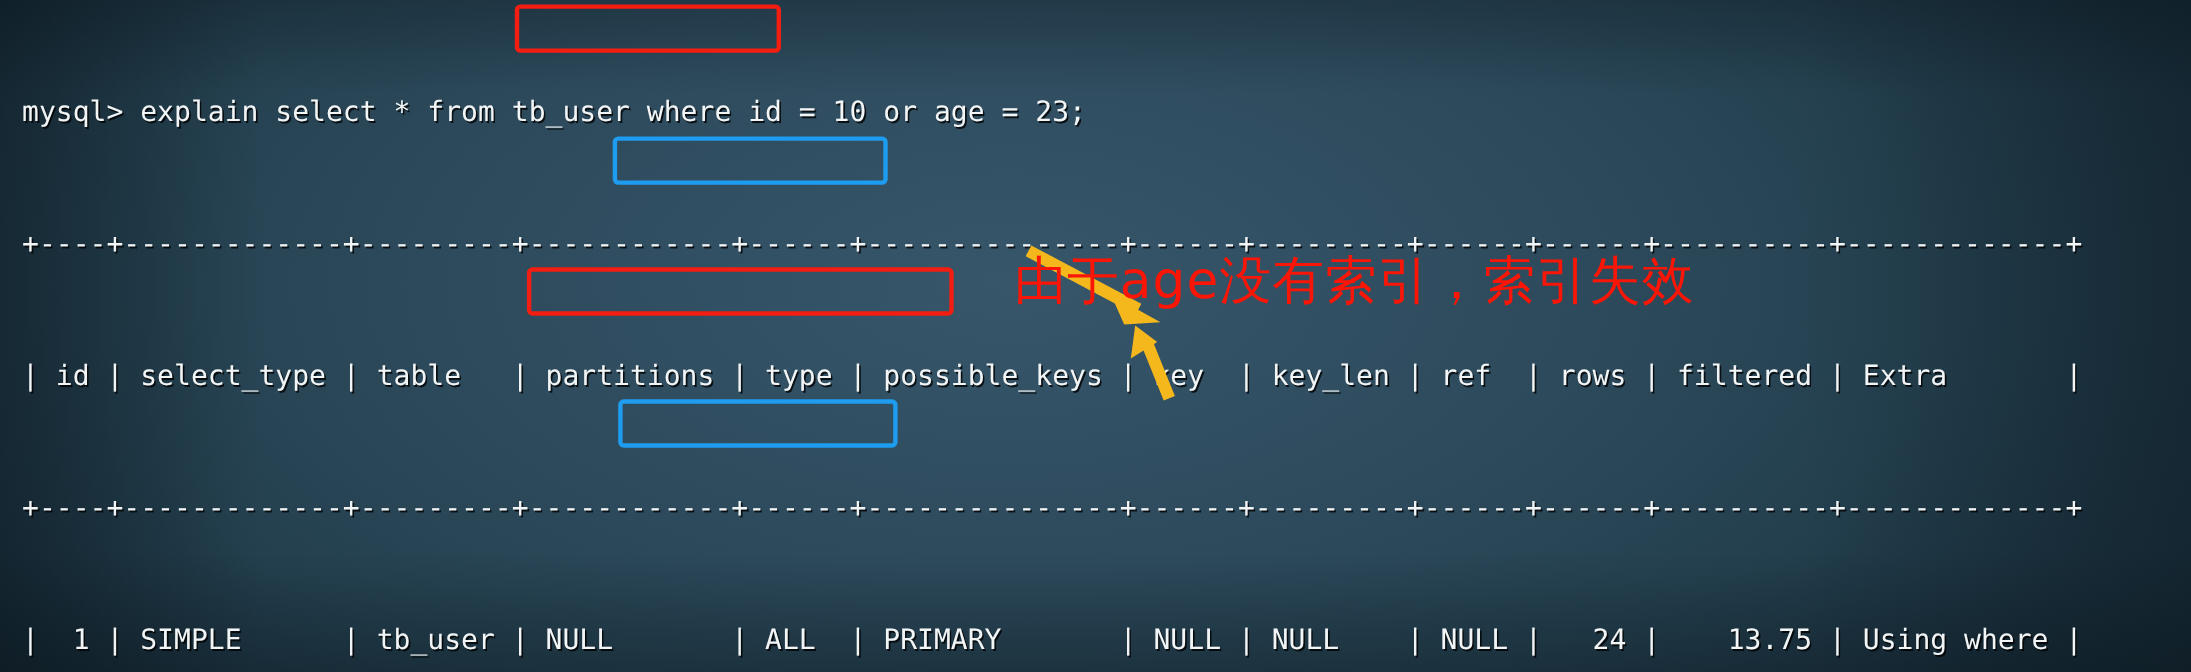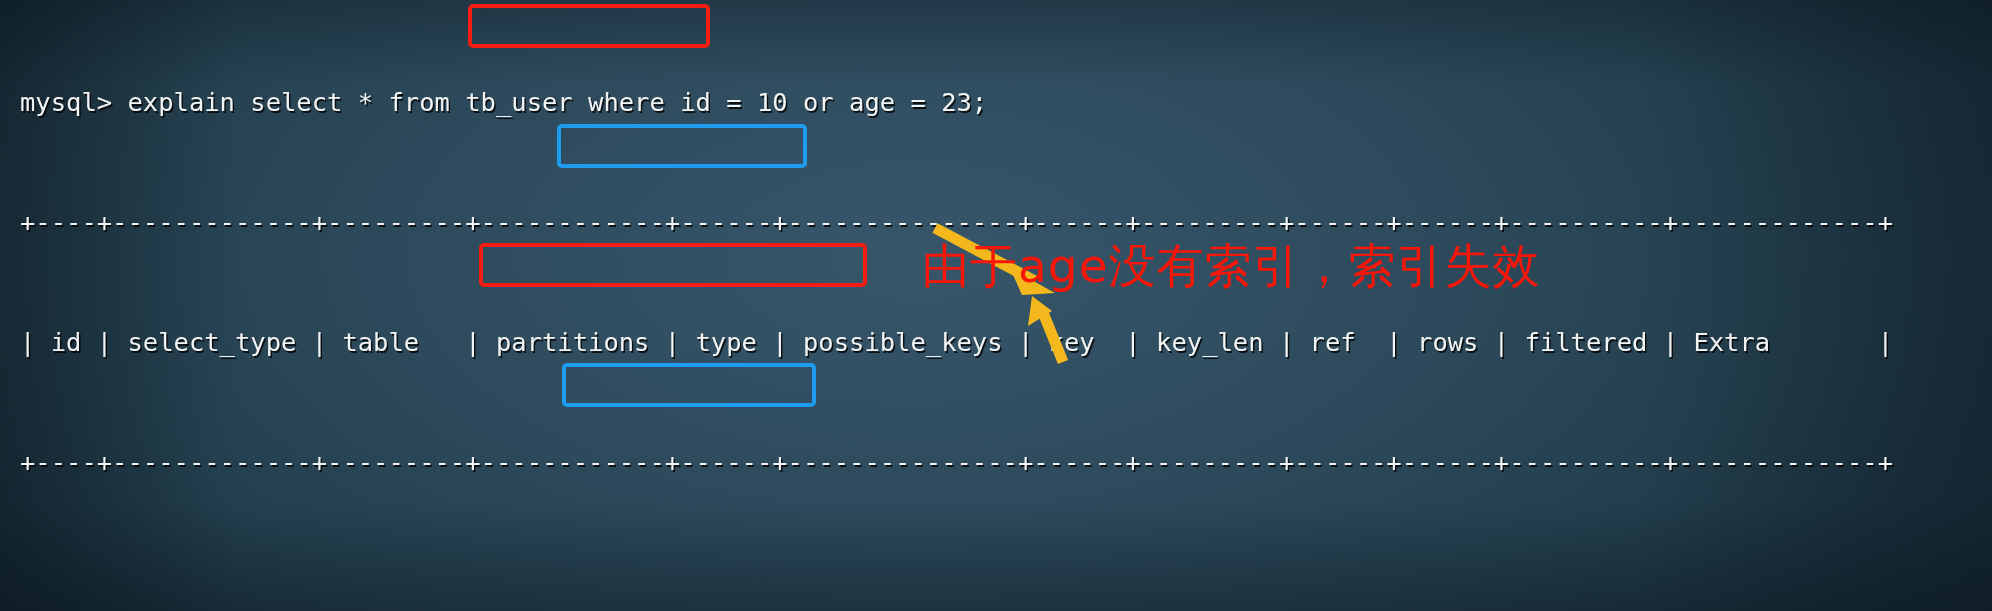--- a/index.html
+++ b/index.html
@@ -89,20 +89,21 @@
 </head>
 <body>
 
 <div id="screen">
 
   <div class="term">
     <div class="line">mysql&gt; explain select * from tb_user where id = 10 or age = 23;</div>
     <div class="line">+----+-------------+---------+------------+------+---------------+------+---------+------+------+----------+-------------+</div>
     <div class="line">| id | select_type | table   | partitions | type | possible_keys | key  | key_len | ref  | rows | filtered | Extra       |</div>
     <div class="line">+----+-------------+---------+------------+------+---------------+------+---------+------+------+----------+-------------+</div>
+    <div class="line">|  1 | SIMPLE      | tb_user | NULL       | ALL  | PRIMARY       | NULL | NULL    | NULL |   24 |    13.75 | Using where |</div>
     
     
     
     
     
     
     
     
     
     
@@ -126,15 +127,15 @@
       <path d="M1032,296 L1028,326 L1052,311 Z" fill="#f5b81c"></path>
     </g>
   </svg>
 
   <div class="box box-red" style="left: 468px; top: 4px; width: 242px; height: 44px; border-color: rgb(244, 29, 17);"></div>
   <div class="box box-red" style="left: 479px; top: 243px; width: 388px; height: 44px; border-color: rgb(244, 29, 17);"></div>
 
   <div class="box box-blue" style="left: 557px; top: 124px; width: 250px; height: 44px; border-color: rgb(30, 156, 240);"></div>
   <div class="box box-blue" style="left: 562px; top: 363px; width: 254px; height: 44px; border-color: rgb(30, 156, 240);"></div>
 
-  <div class="cjk-note" style="left: 922px; top: 242px; color: rgb(250, 22, 6);">由于age没有索引，索引失效</div>
+  <div class="cjk-note" style="left: 922px; top: 232px; color: rgb(250, 22, 6);">由于age没有索引，索引失效</div>
 
 </div>
 
 </body></html>

